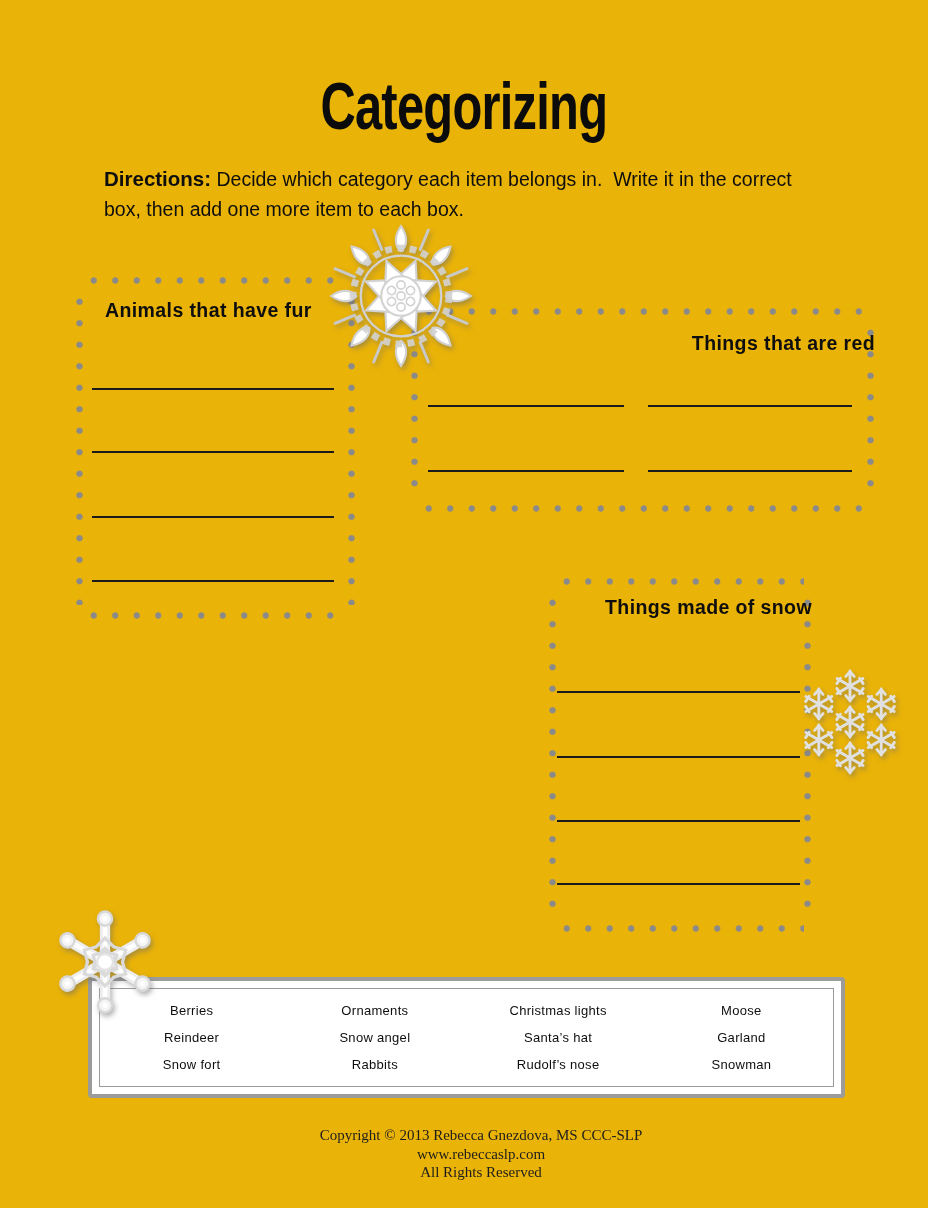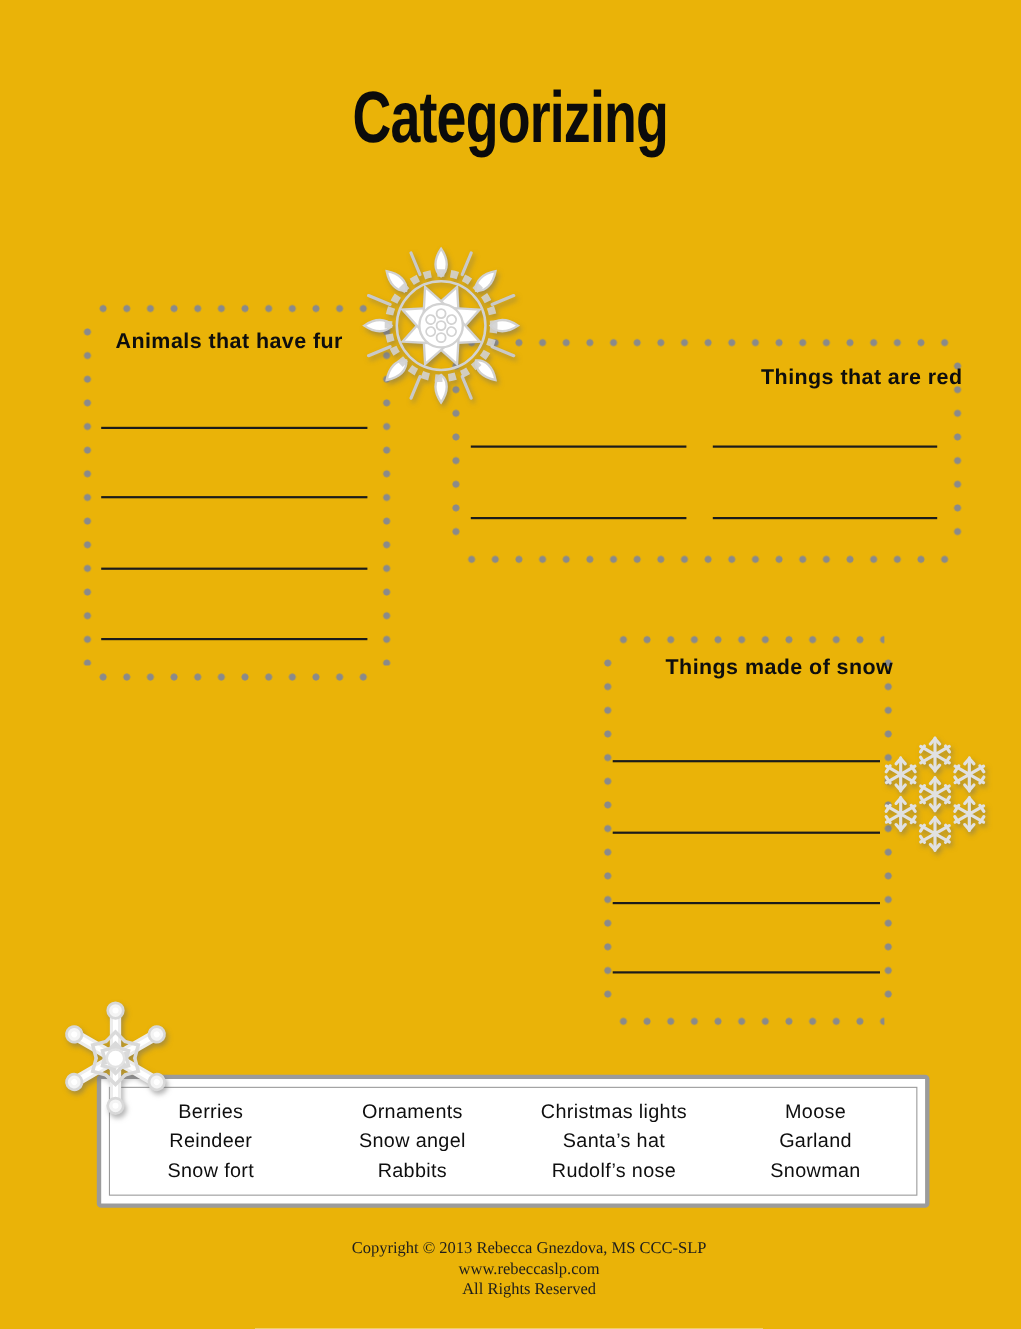--- a/index.html
+++ b/index.html
@@ -96,21 +96,21 @@
   .word-bank-inner {
     position: absolute;
     left: 7px; top: 7px; right: 7px; bottom: 7px;
     border: 1.5px solid #9b9b9b;
     display: flex;
     align-items: center;
   }
   .bank-col {
     flex: 1 1 25%;
     text-align: center;
-    font-size: 18px;
+    font-size: 13px;
     line-height: 27px;
     letter-spacing: 0.3px;
     color: #0e0e0e;
     font-weight: 500;
   }
   .bank-item { display: block; }
 
   
   .copyright {
     position: absolute;
@@ -126,20 +126,24 @@
 </style>
 </head>
 <body>
 
 <div class="page">
 
   <div class="title-wrap">
     <span class="title-text">Categorizing</span>
   </div>
 
+  <div class="directions">
+    <span class="dir-line"><b>Directions:</b><span> Decide which category each item belongs in.  Write it in the correct</span></span>
+    <span class="dir-line">box, then add one more item to each box.</span>
+  </div>
 
   <div class="dotbox" style="left:75px; top:277px; width:281px; height:342px;">
     <div class="dots dh dt"></div>
     <div class="dots dh db"></div>
     <div class="dots dv dl"></div>
     <div class="dots dv dr"></div>
     <div class="box-title" style="left:30px; top:22px;">Animals that have fur</div>
     <div class="wline" style="left:17px; top:111px; width:242px;"></div>
     <div class="wline" style="left:17px; top:174px; width:242px;"></div>
     <div class="wline" style="left:17px; top:239px; width:242px;"></div>

